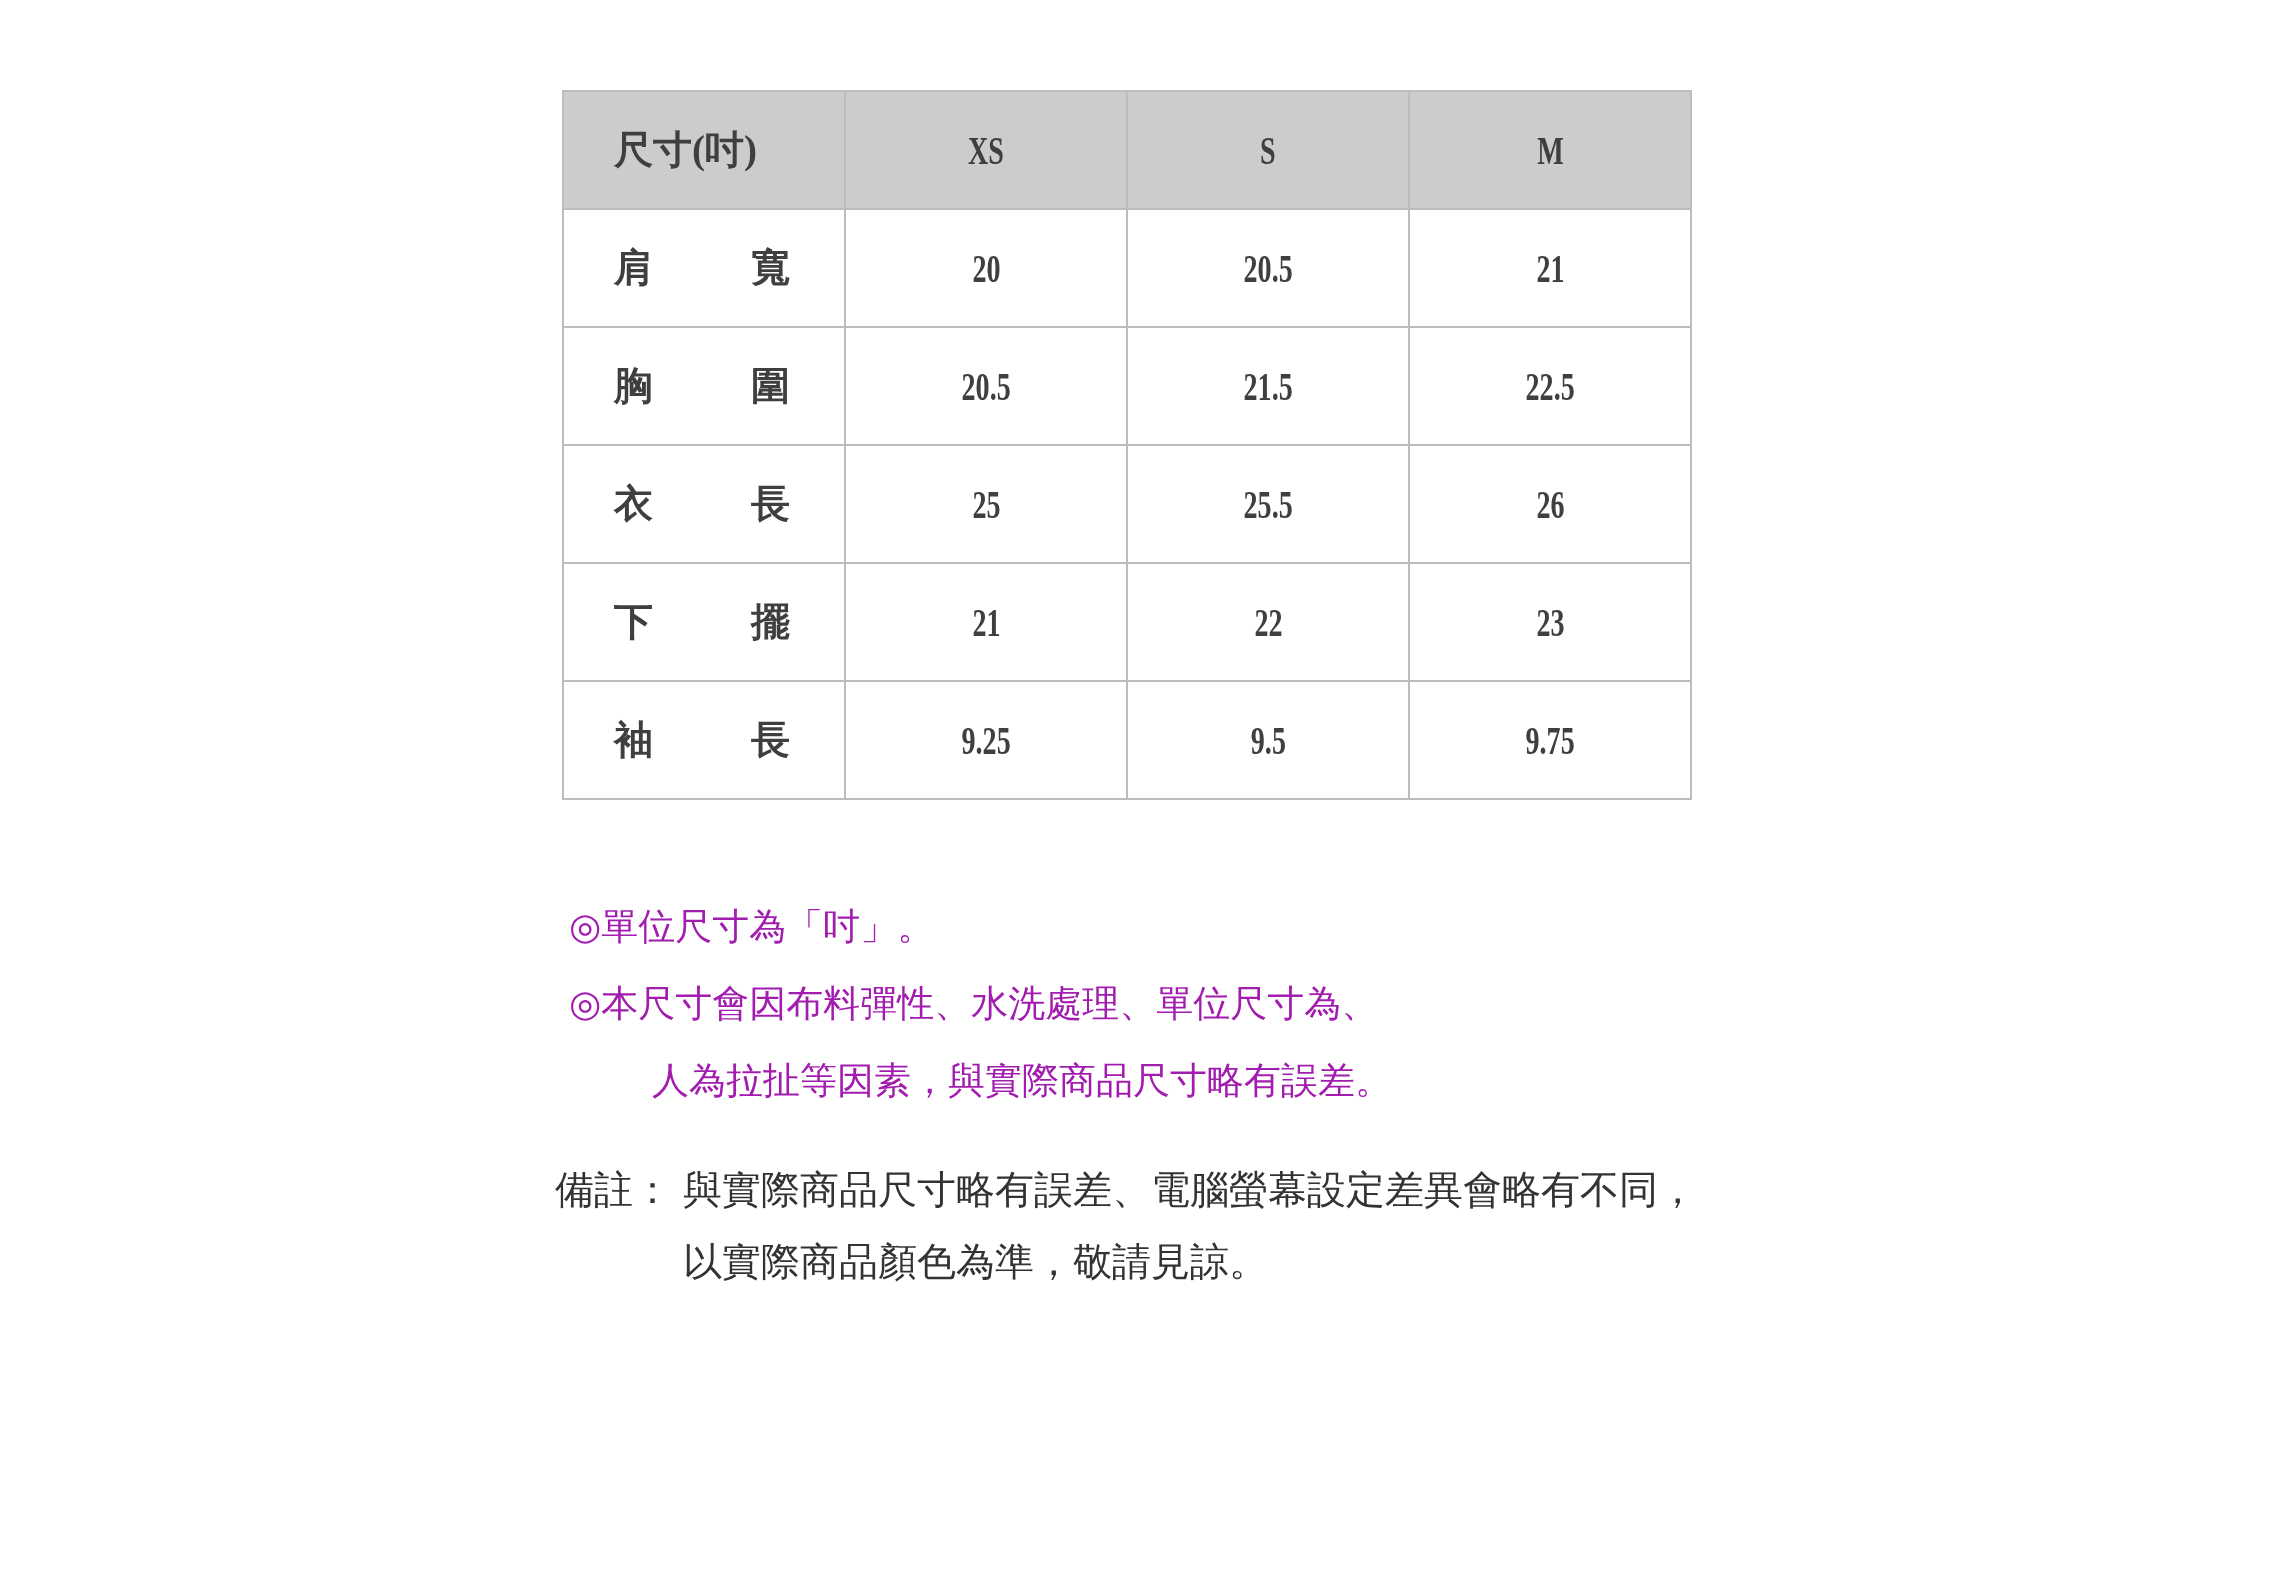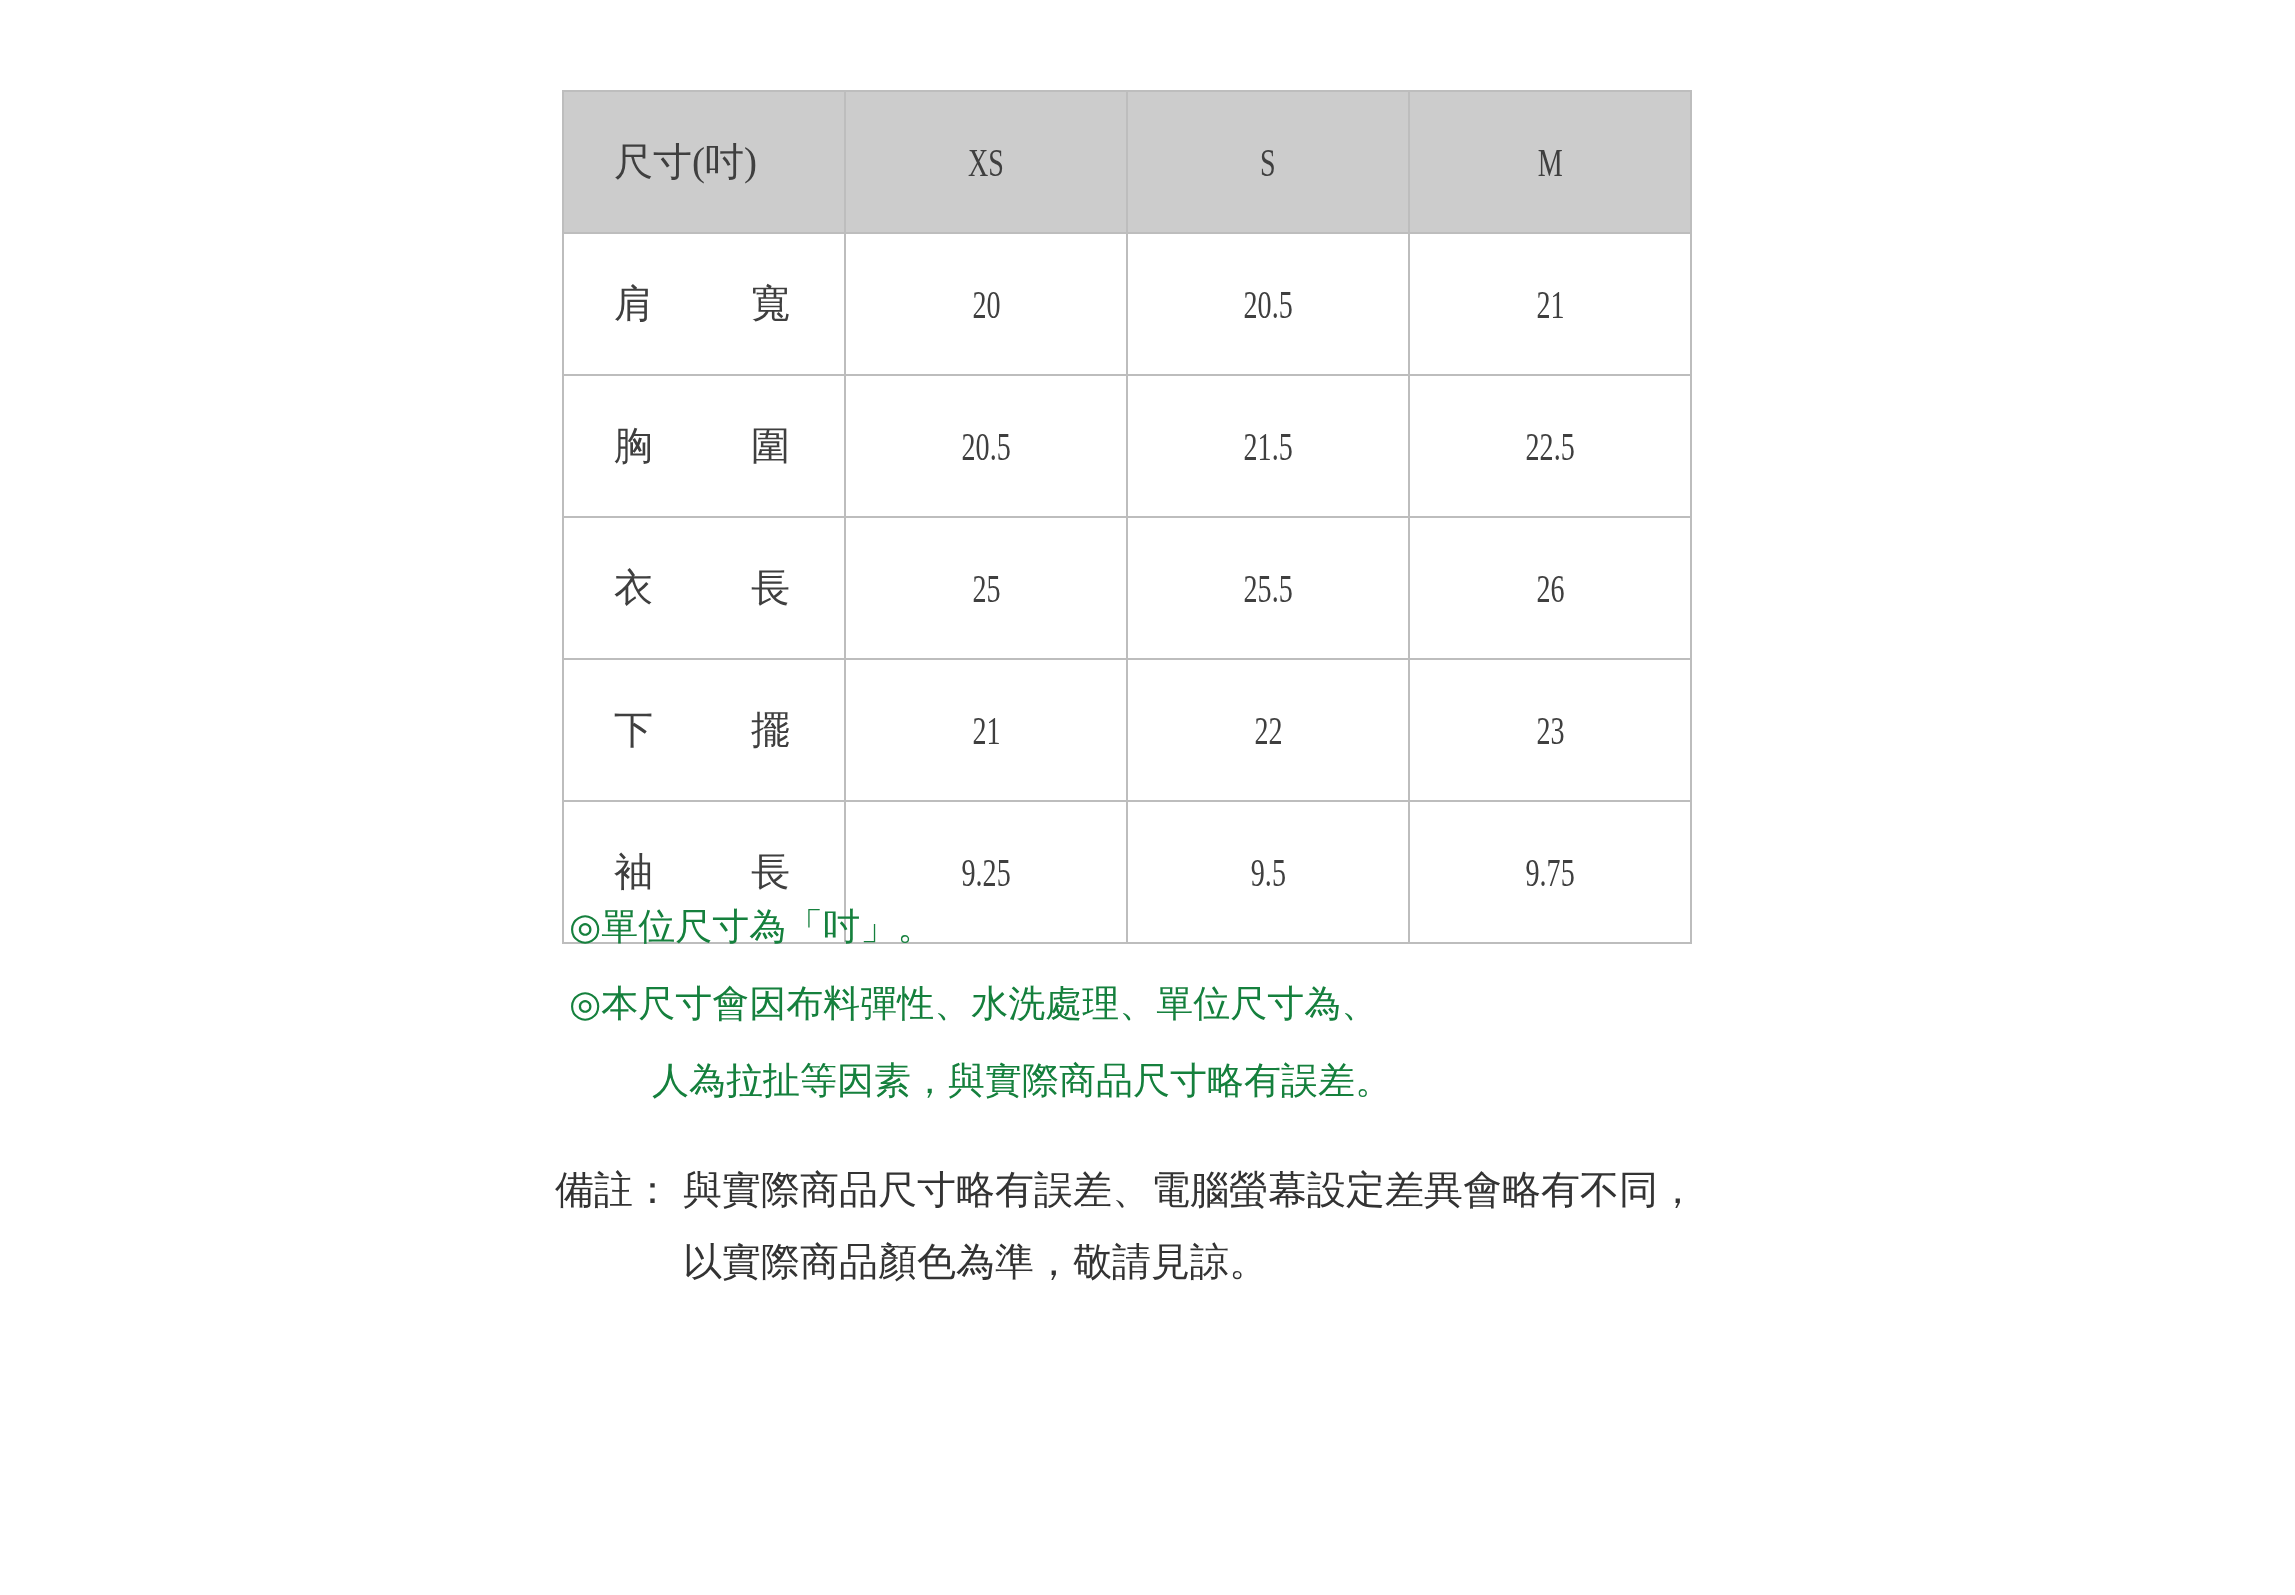--- a/index.html
+++ b/index.html
@@ -19,25 +19,25 @@
     position: absolute;
     left: 562px;
     top: 90px;
     width: 1129px;
     border-collapse: collapse;
     table-layout: fixed;
   }
   .size-table td, .size-table th {
     border: 2.8px solid #bdbdbd;
     height: 116px;
-    font-weight: normal;
+    font-weight: bold;
     font-size: 39px;
     text-align: center;
     vertical-align: middle;
-    padding: 12px;
+    padding: 0;
     font-family: "Liberation Serif", "DejaVu Serif", serif;
     transform-origin: center;
     margin-left: 28px;
   }
   .size-table th {
     background: #cccccc;
   }
   .size-table .label-cell {
     text-align: left;
     padding-left: 50px;
@@ -51,21 +51,21 @@
     display: inline-block;
     transform: scaleX(0.72);
   }
   .notes {
     position: absolute;
     left: 569px;
     top: 888px;
     font-size: 37px;
     line-height: 77px;
     font-family: "DejaVu Serif", serif;
-    color: #15803d;
+    color: #a21caf;
   }
   .notes .indent {
     padding-left: 83px;
   }
   .specs {
     position: absolute;
     left: 555px;
     top: 1154px;
     font-size: 39px;
     line-height: 72px;

